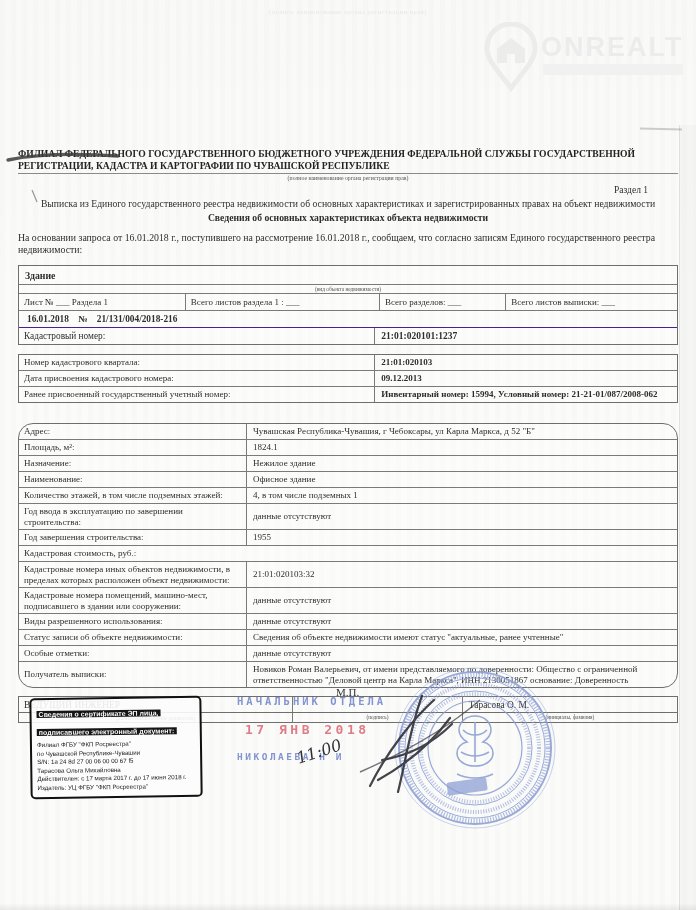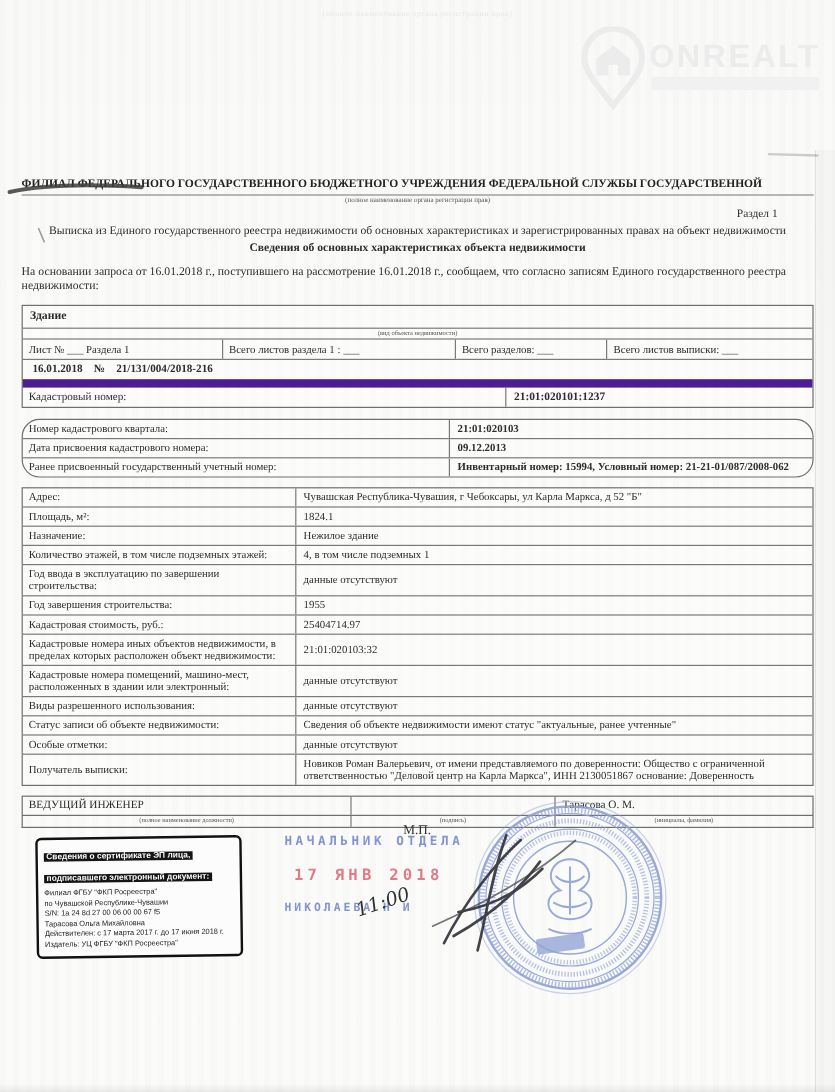--- a/index.html
+++ b/index.html
@@ -37,32 +37,32 @@
 
   .tbl{border:1px solid #6e6e6e;margin-top:9px;background:rgba(255,255,255,0.25);}
   .trow{display:flex;border-top:1px solid #7a7a7a;align-items:center;min-height:15px;}
   .trow:first-child{border-top:none;}
   .tlabel{padding:2px 5px;font-size:9px;line-height:10.5px;}
   .tvalue{border-left:1px solid #7a7a7a;padding:2px 6px;font-size:9px;line-height:10.5px;align-self:stretch;display:flex;align-items:center;}
   .tbl2 .tlabel{width:54%;box-sizing:border-box;}
   .tbl2 .tvalue{flex:1;font-weight:bold;}
   .tbl3 .tlabel{width:34.5%;box-sizing:border-box;}
   .tbl3 .tvalue{flex:1;}
-  .gap14{border-radius:15px;} .gap8{margin-top:8px;}
+  .gap14{} .gap8{margin-top:20px;border-radius:15px;}
 
   .obj-row{font-weight:bold;font-size:9.8px;padding:3px 6px;min-height:12px;}
   .obj-caption-row{border-top:1px solid #7a7a7a;text-align:center;font-size:5.4px;color:#555;padding:1px 0;}
   .sheet-row{display:flex;border-top:1px solid #7a7a7a;justify-content:space-between;}
   .sheet-cell{font-size:9px;padding:3px 5px;box-sizing:border-box;border-left:1px solid #7a7a7a;min-height:12px;}
   .sheet-cell.c0{border-left:none;width:25.2%;}
   .sheet-cell.c1{width:29.5%;}
   .sheet-cell.c2{width:19.2%;}
   .sheet-cell.c3{width:26.1%;}
   .date-row{border-top:1px solid #7a7a7a;font-weight:bold;font-size:9.3px;padding:3px 8px;white-space:pre-wrap;}
-  .cad-row{display:flex;border-top:7px solid #4c1d95;align-items:center;gap:47px;}
+  .cad-row{display:flex;border-top:1px solid #4c1d95;align-items:center;}
   .cad-label{width:54%;box-sizing:border-box;font-size:9.3px;padding:3px 5px;}
   .cad-value{flex:1;border-left:1px solid #7a7a7a;font-weight:bold;font-size:9.5px;padding:3px 6px;align-self:stretch;display:flex;align-items:center;}
 
   .sig-tbl{border:1px solid #6e6e6e;margin-top:8px;}
   .sig-row{display:flex;align-items:center;min-height:15px;}
   .sig-c1{width:41.5%;box-sizing:border-box;font-size:9.4px;padding:2px 5px;}
   .sig-c2{width:25.8%;box-sizing:border-box;border-left:1px solid #7a7a7a;align-self:stretch;}
   .sig-c3{flex:1;border-left:1px solid #7a7a7a;font-size:9.4px;padding:2px 6px;align-self:stretch;display:flex;align-items:center;}
   .sig-cap-row{display:flex;border:1px solid #6e6e6e;border-top:none;min-height:9px;align-items:center;}
   .sig-cap{font-size:5.3px;color:#555;text-align:center;box-sizing:border-box;padding:1px 0;}
@@ -116,20 +116,21 @@
 <div class="pen-mark">
   <svg width="150" height="70" viewBox="0 0 150 70">
     <path d="M6 14 C34 8 70 7 116 10" stroke="#3c3c3c" stroke-width="3.4" fill="none" stroke-linecap="round" opacity="0.85"></path>
     <path d="M30 44 l5 12" stroke="#555" stroke-width="1.2" fill="none" opacity="0.6"></path>
   </svg>
 </div>
 
 <div class="content">
   <div class="org-header">
     <div>ФИЛИАЛ ФЕДЕРАЛЬНОГО ГОСУДАРСТВЕННОГО БЮДЖЕТНОГО УЧРЕЖДЕНИЯ ФЕДЕРАЛЬНОЙ СЛУЖБЫ ГОСУДАРСТВЕННОЙ</div>
+    <div>РЕГИСТРАЦИИ, КАДАСТРА И КАРТОГРАФИИ ПО ЧУВАШСКОЙ РЕСПУБЛИКЕ</div>
   </div>
   <div class="org-rule"></div>
   <div class="org-caption">(полное наименование органа регистрации прав)</div>
   <div class="section-label">Раздел 1</div>
   <div class="doc-title">Выписка из Единого государственного реестра недвижимости об основных характеристиках и зарегистрированных правах на объект недвижимости</div>
   <div class="doc-subtitle">Сведения об основных характеристиках объекта недвижимости</div>
   <div class="intro">На основании запроса от 16.01.2018 г., поступившего на рассмотрение 16.01.2018 г., сообщаем, что согласно записям Единого государственного реестра недвижимости:</div>
 
   <div class="tbl">
     <div class="trow obj-row">Здание</div>
@@ -169,41 +170,44 @@
       </div>
       <div class="trow">
         <div class="tlabel">Площадь, м²:</div>
         <div class="tvalue">1824.1</div>
       </div>
       <div class="trow">
         <div class="tlabel">Назначение:</div>
         <div class="tvalue">Нежилое здание</div>
       </div>
       <div class="trow">
+        <div class="tlabel">Наименование:</div>
+        <div class="tvalue">Офисное здание</div>
+      </div>
+      <div class="trow">
         <div class="tlabel">Количество этажей, в том числе подземных этажей:</div>
         <div class="tvalue">4, в том числе подземных 1</div>
       </div>
       <div class="trow">
         <div class="tlabel">Год ввода в эксплуатацию по завершении строительства:</div>
         <div class="tvalue">данные отсутствуют</div>
       </div>
       <div class="trow">
         <div class="tlabel">Год завершения строительства:</div>
         <div class="tvalue">1955</div>
       </div>
       <div class="trow">
         <div class="tlabel">Кадастровая стоимость, руб.:</div>
-        <div class="tvalue">25404714.97</div>
       </div>
       <div class="trow">
         <div class="tlabel">Кадастровые номера иных объектов недвижимости, в пределах которых расположен объект недвижимости:</div>
         <div class="tvalue">21:01:020103:32</div>
       </div>
       <div class="trow">
-        <div class="tlabel">Кадастровые номера помещений, машино-мест, расположенных в здании или электронный:</div>
+        <div class="tlabel">Кадастровые номера помещений, машино-мест, подписавшего в здании или сооружении:</div>
         <div class="tvalue">данные отсутствуют</div>
       </div>
       <div class="trow">
         <div class="tlabel">Виды разрешенного использования:</div>
         <div class="tvalue">данные отсутствуют</div>
       </div>
       <div class="trow">
         <div class="tlabel">Статус записи об объекте недвижимости:</div>
         <div class="tvalue">Сведения об объекте недвижимости имеют статус "актуальные, ранее учтенные"</div>
       </div>

